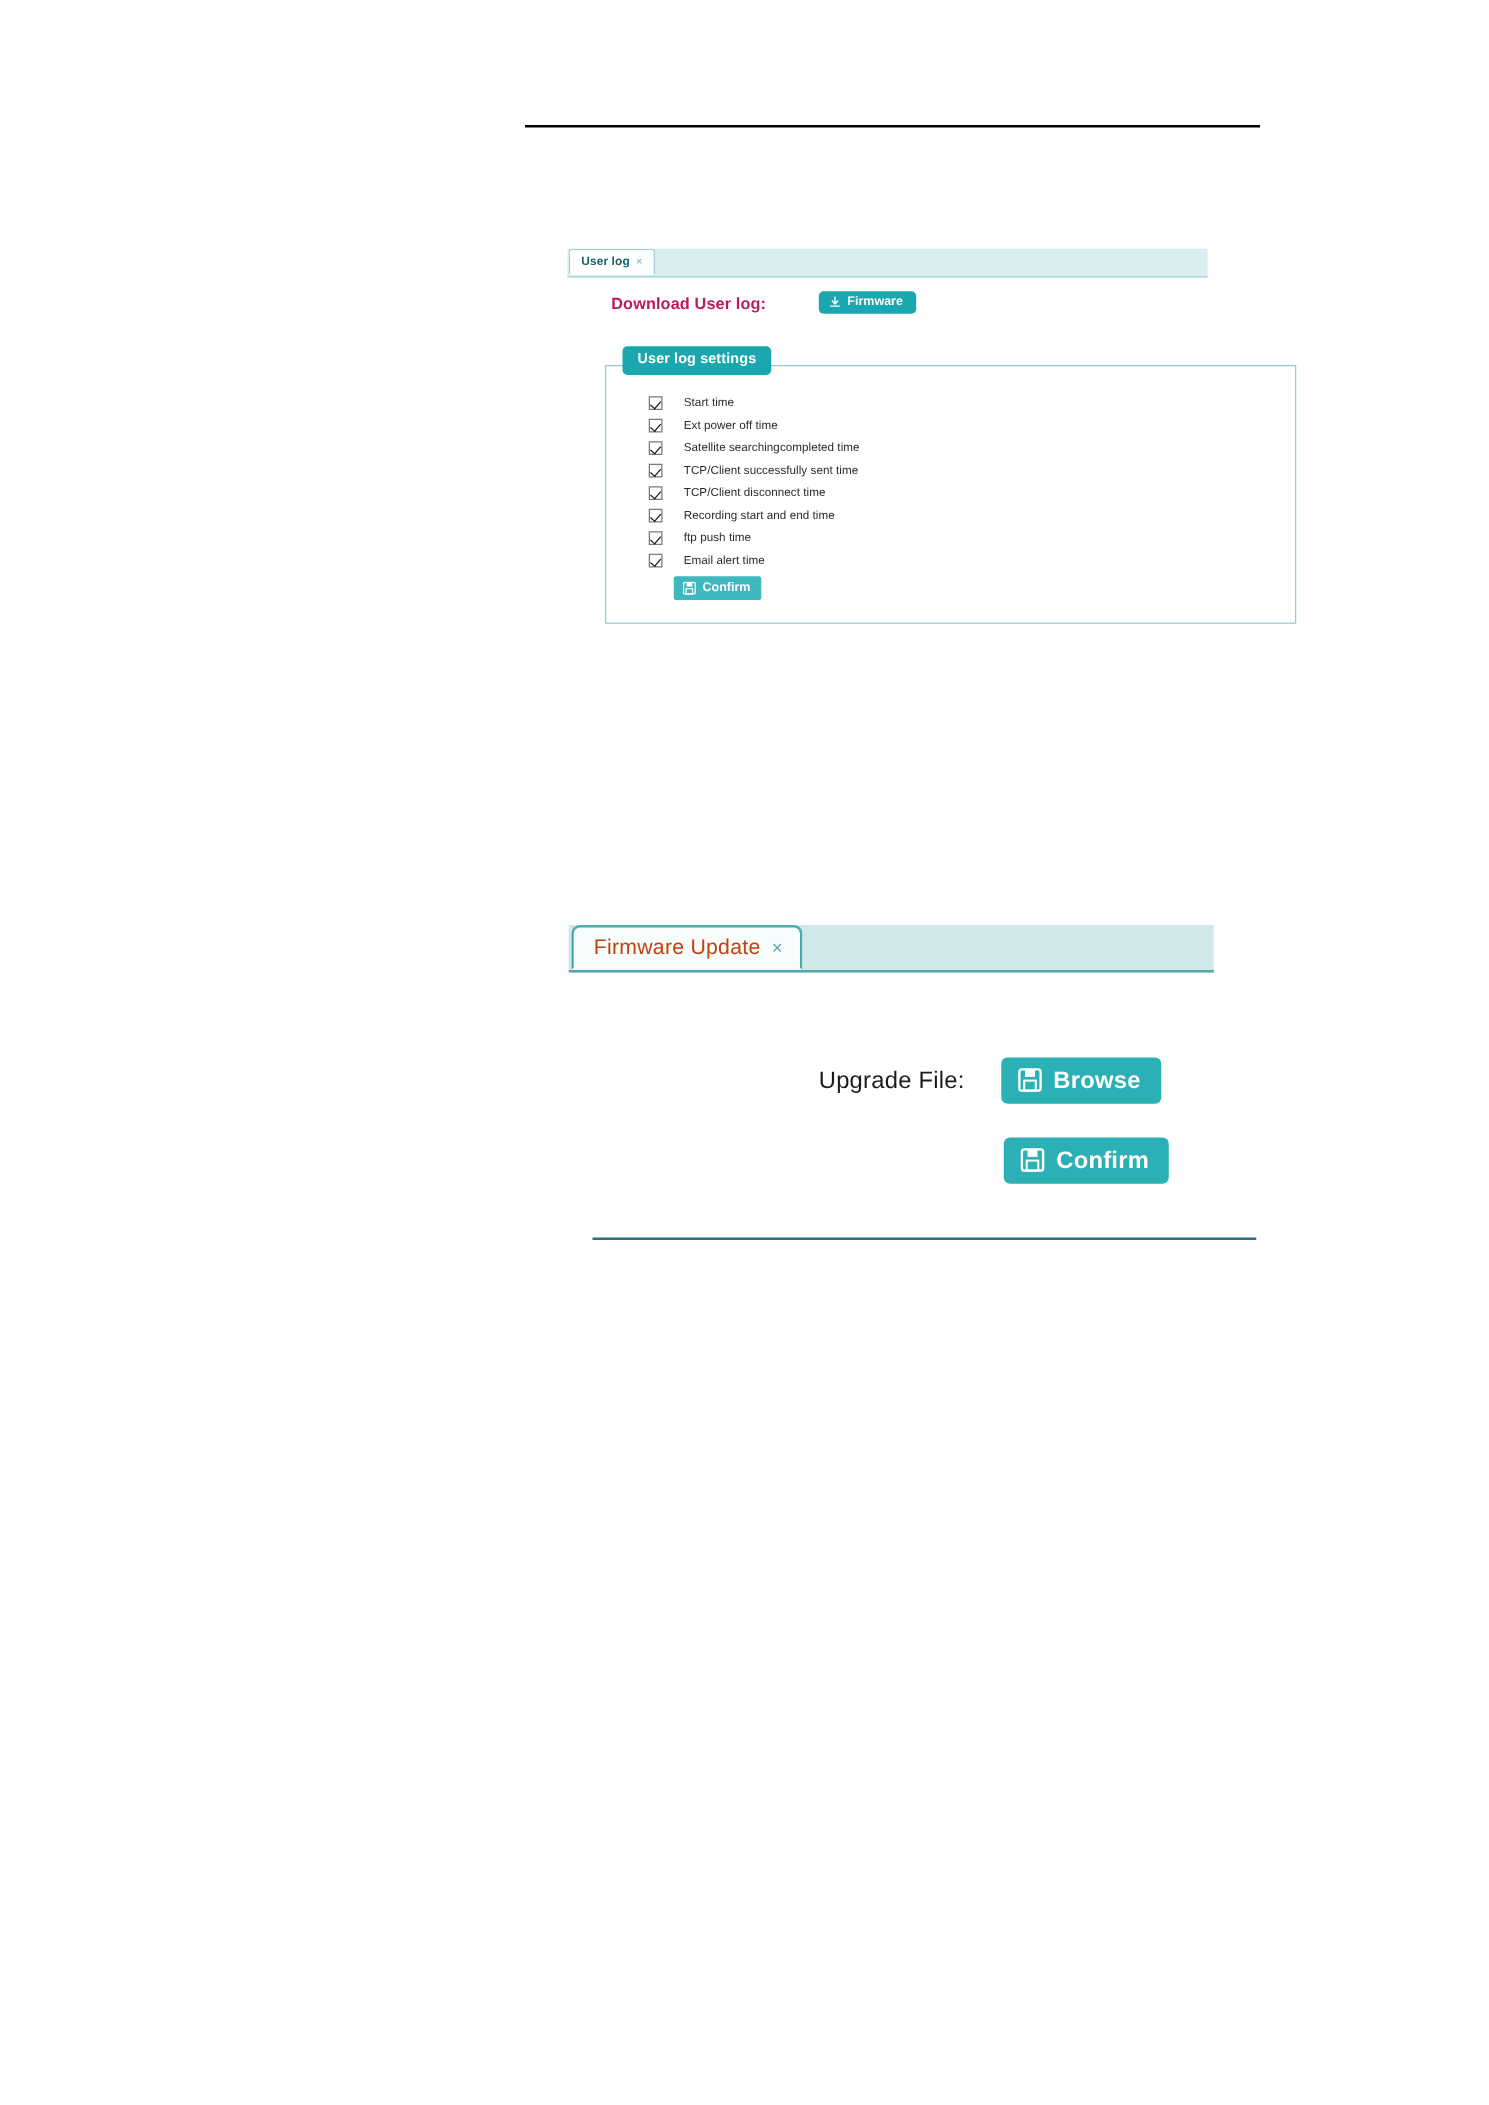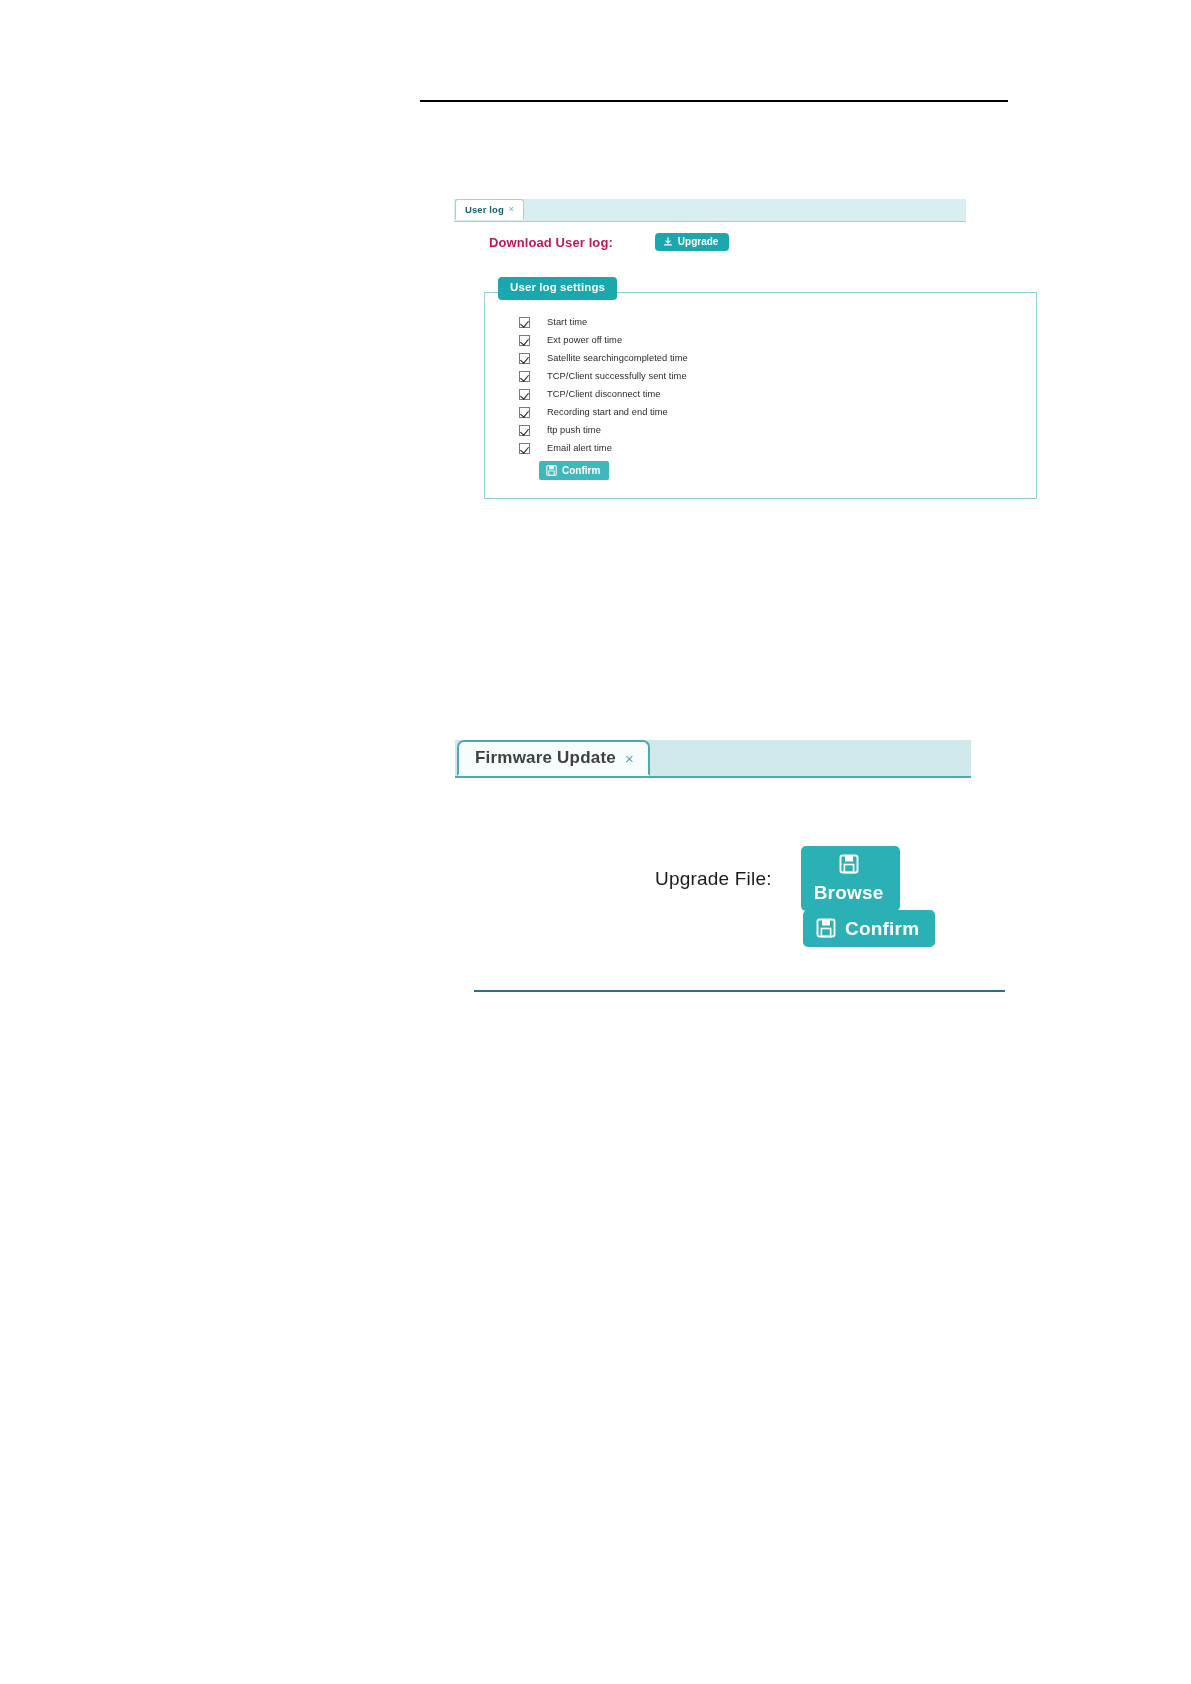--- a/index.html
+++ b/index.html
@@ -216,22 +216,22 @@
     border: 2px solid #4ea8ad;
     border-bottom: 2px solid #f7fcfd;
     border-radius: 7px 7px 0 0;
     display: flex;
     align-items: center;
     gap: 9px;
     box-sizing: border-box;
   }
   .tab-large .tab-label {
     font-size: 17px;
-    font-weight: bold;
-    color: #404040;
+    font-weight: normal;
+    color: #c2410c;
     letter-spacing: 0.2px;
     text-align: center;
   }
   .tab-large .tab-close {
     font-size: 15px;
     color: #5fa3ad;
     line-height: 1;
   }
 
   .fw-body {
@@ -259,21 +259,21 @@
     font-size: 19px;
     font-weight: bold;
     display: inline-flex;
     align-items: center;
     gap: 9px;
     font-family: "Liberation Sans", sans-serif;
     cursor: pointer;
     line-height: 1;
     letter-spacing: 0.2px;
   }
-  .btn-browse { margin-left: 29px; flex-direction: column; }
+  .btn-browse { margin-left: 29px; }
   .btn-confirm-big {
     position: absolute;
     left: 348px;
     top: 132px;
   }
   .btn-big svg { display: block; }
 </style>
 </head>
 <body>
 
@@ -290,21 +290,21 @@
 
   <div class="download-row">
     <span class="download-label">Download User log:</span>
     <button class="btn-download">
       <span>
         <svg width="10" height="10" viewBox="0 0 16 16" aria-hidden="true">
           <path d="M8 1 L8 9 M4.5 6.2 L8 9.8 L11.5 6.2" fill="none" stroke="#ffffff" stroke-width="1.8" stroke-linecap="round" stroke-linejoin="round"></path>
           <path d="M2.5 12.6 L13.5 12.6" fill="none" stroke="#ffffff" stroke-width="1.8" stroke-linecap="round"></path>
         </svg>
       </span>
-      <span>Upgrade</span>
+      <span>Firmware</span>
     </button>
   </div>
 
   <div class="settings-box">
     <div class="settings-legend">User log settings</div>
 
     <div class="checkbox-cols">
 
       <div class="col-left">
         <div class="cb-row">

